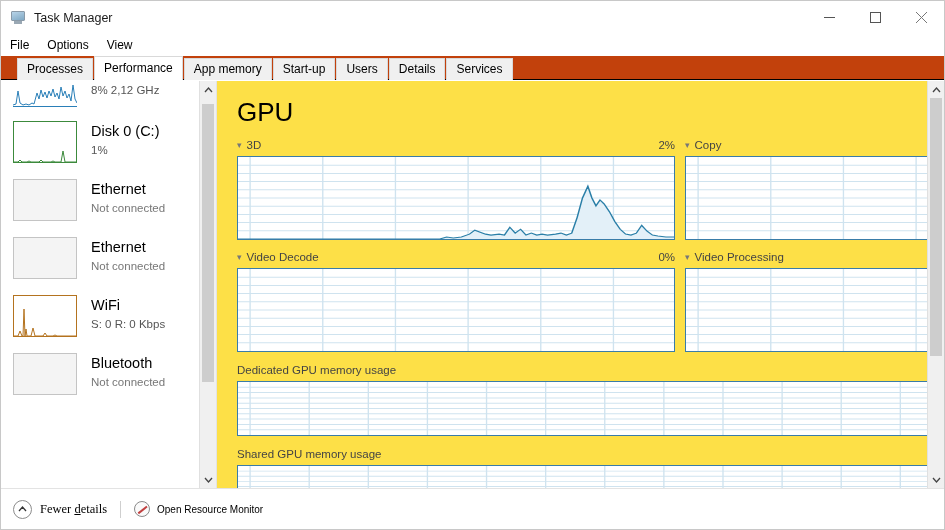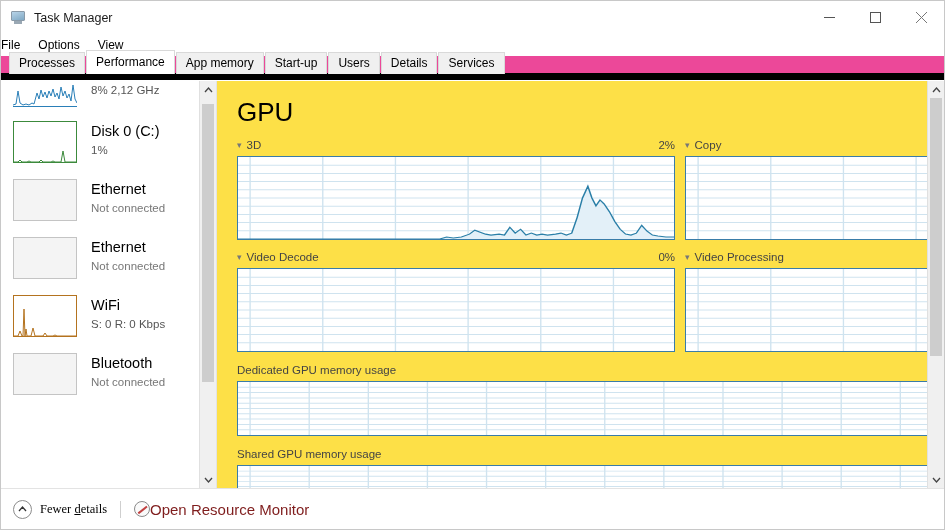--- a/index.html
+++ b/index.html
@@ -56,38 +56,38 @@
     color: #7a7a7a;
     font-size: 12px;
   }
   .wc svg { display: block; }
 
   
   .menubar {
     height: 22px;
     display: flex;
     align-items: center;
-    padding-left: 0;
+    padding-left: 9px;
     background: #ffffff;
   }
   .menu-item {
     font-size: 12px;
     color: #000000;
     padding: 2px 9px 2px 0;
     margin-right: 9px;
   }
 
   
   .tabstrip {
     height: 24px;
     display: flex;
     align-items: flex-end;
-    padding-left: 8px;
-    background: #ec4899;
-    border-bottom: 7px solid #000000;
+    padding-left: 16px;
+    background: #c2410c;
+    border-bottom: 1px solid #000000;
     position: relative;
   }
   .tab {
     height: 22px;
     line-height: 21px;
     padding: 0 9px;
     font-size: 12px;
     color: #000000;
     border: 1px solid #d9d9d9;
     border-bottom: none;
@@ -276,22 +276,22 @@
     border-radius: 50%;
     display: flex; align-items: center; justify-content: center;
     color: #333333; font-size: 8px;
   }
   .vdiv {
     width: 1px; height: 17px;
     background: #cfcfcf;
     margin: 0 13px;
   }
   .resmon {
-    display: flex; align-items: center; 
-    font-size: 15px; color: #7f1d1d;
+    display: flex; align-items: center; gap: 7px;
+    font-size: 10px; color: #000000;
   }
   .resmon-icon {
     width: 16px; height: 16px;
     border: 1.5px solid #8a8a8a;
     border-radius: 50%;
     position: relative;
     background: #fafafa;
   }
   .resmon-icon::after {
     content: "";

